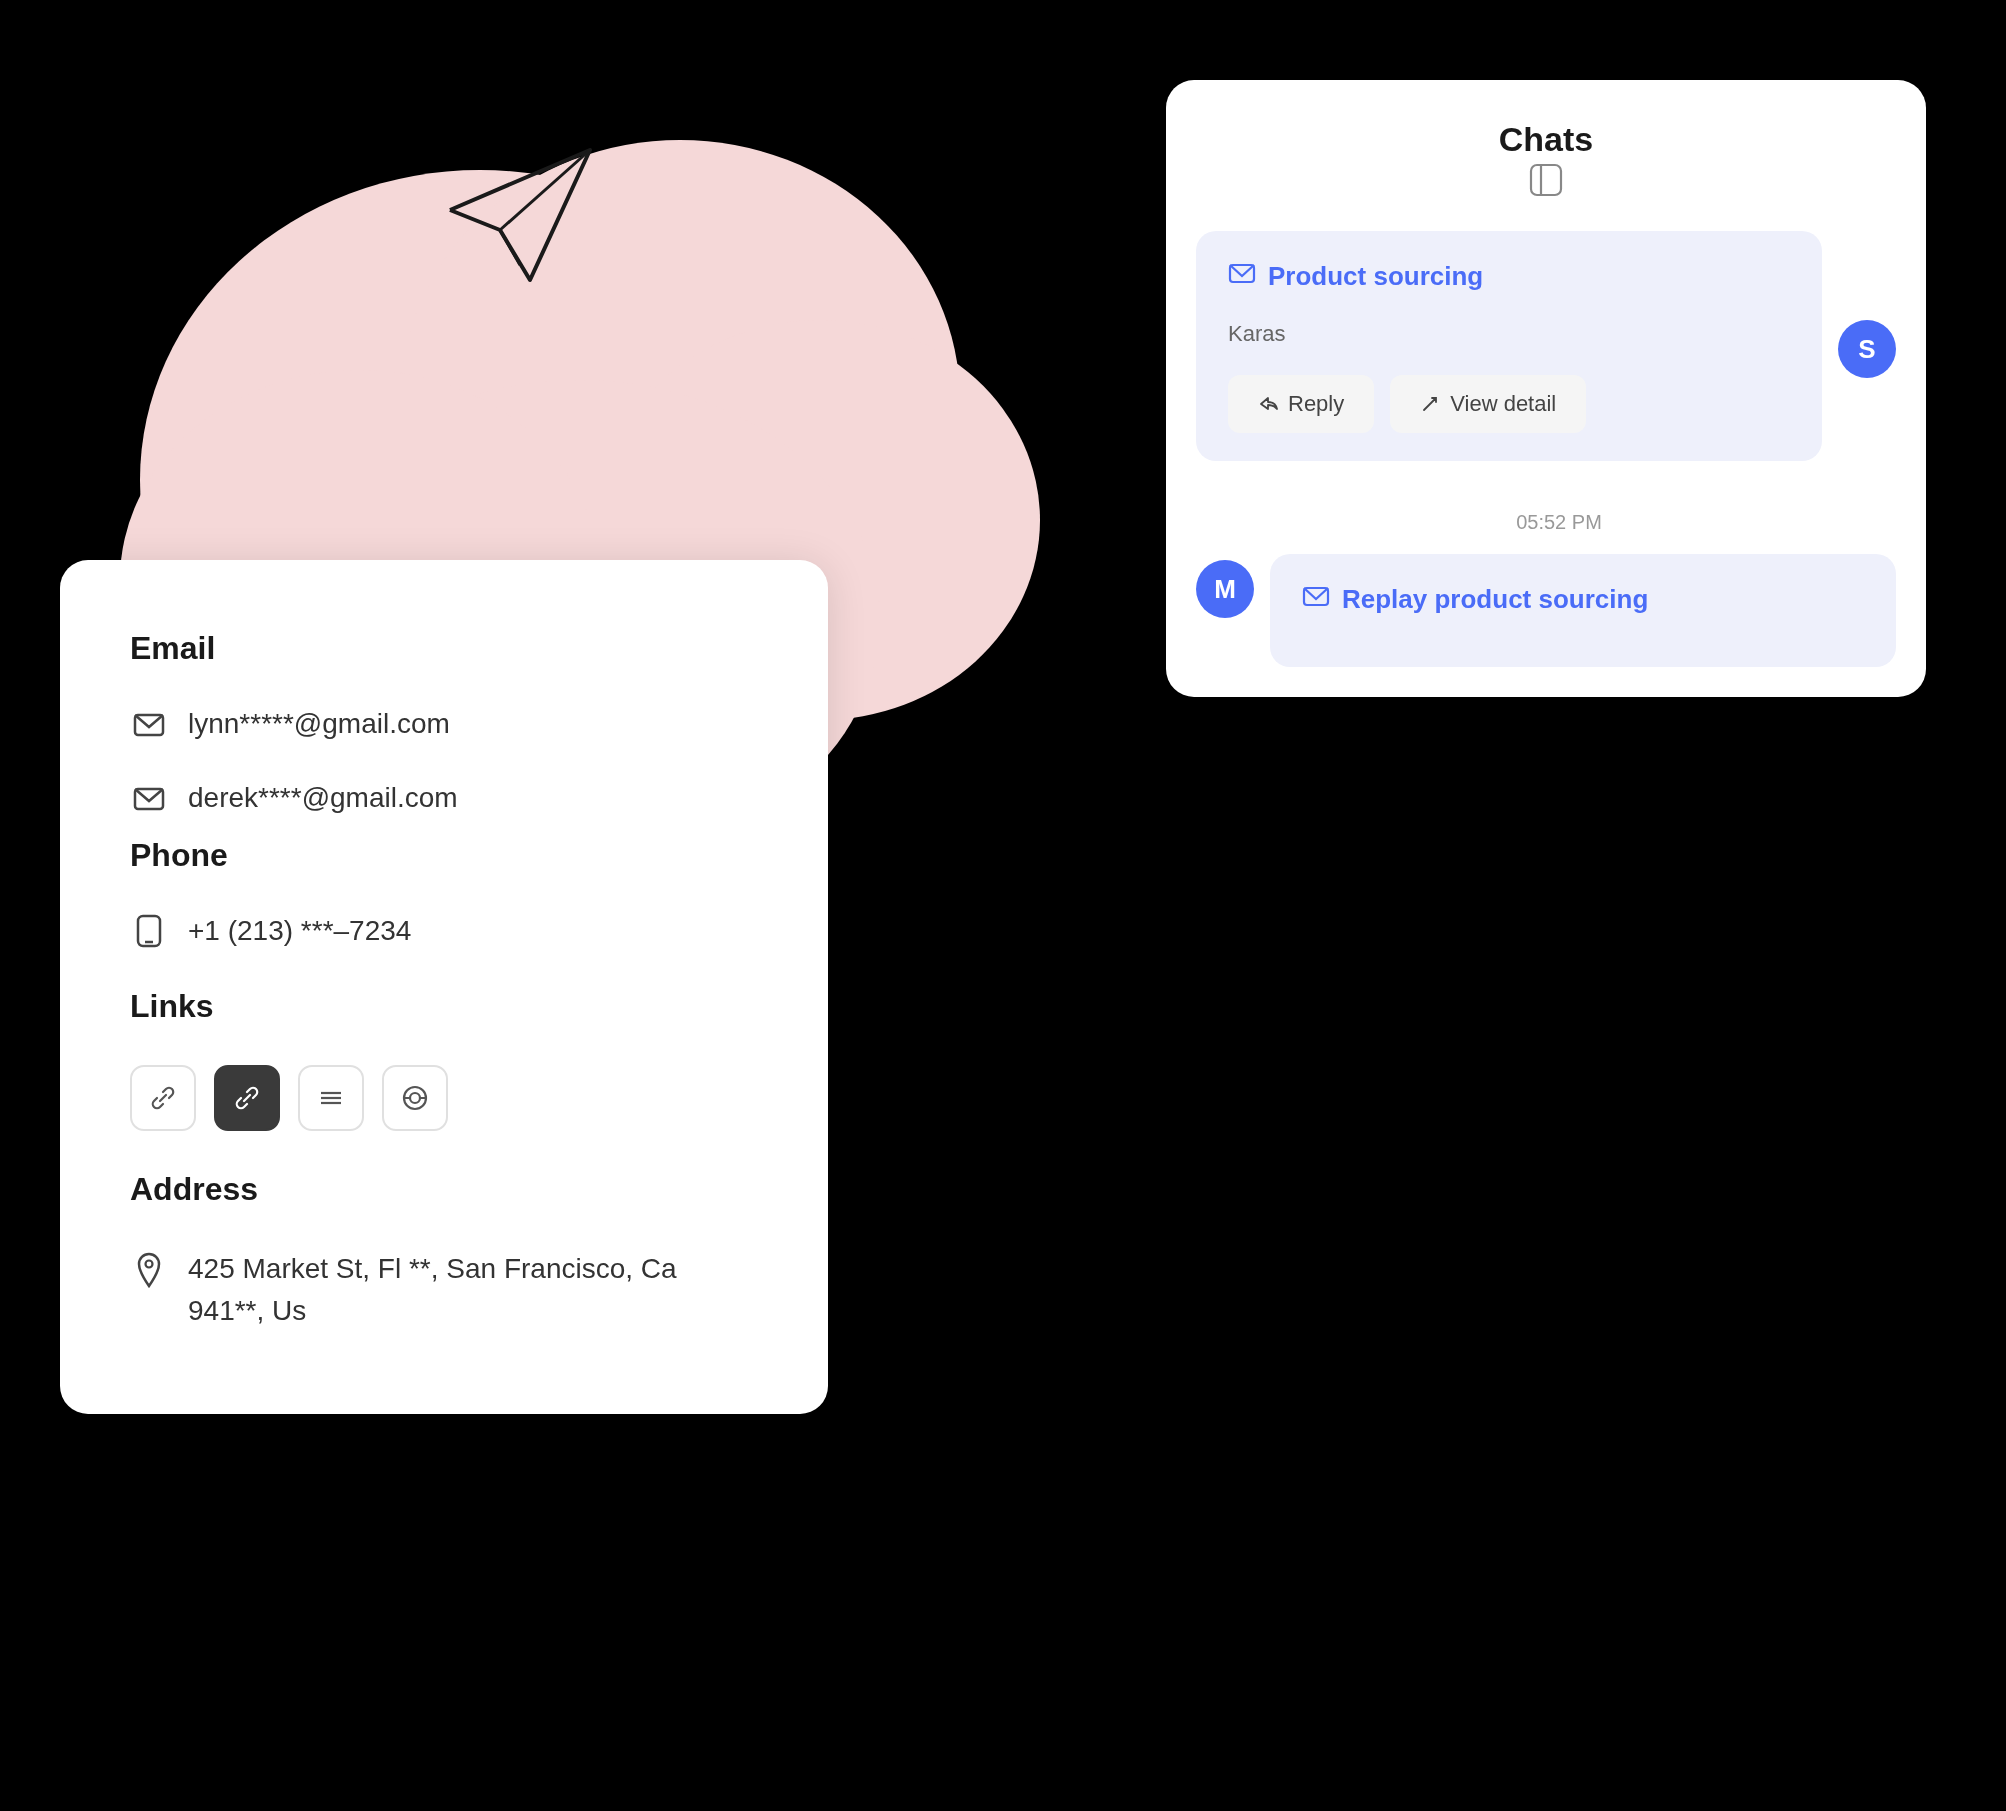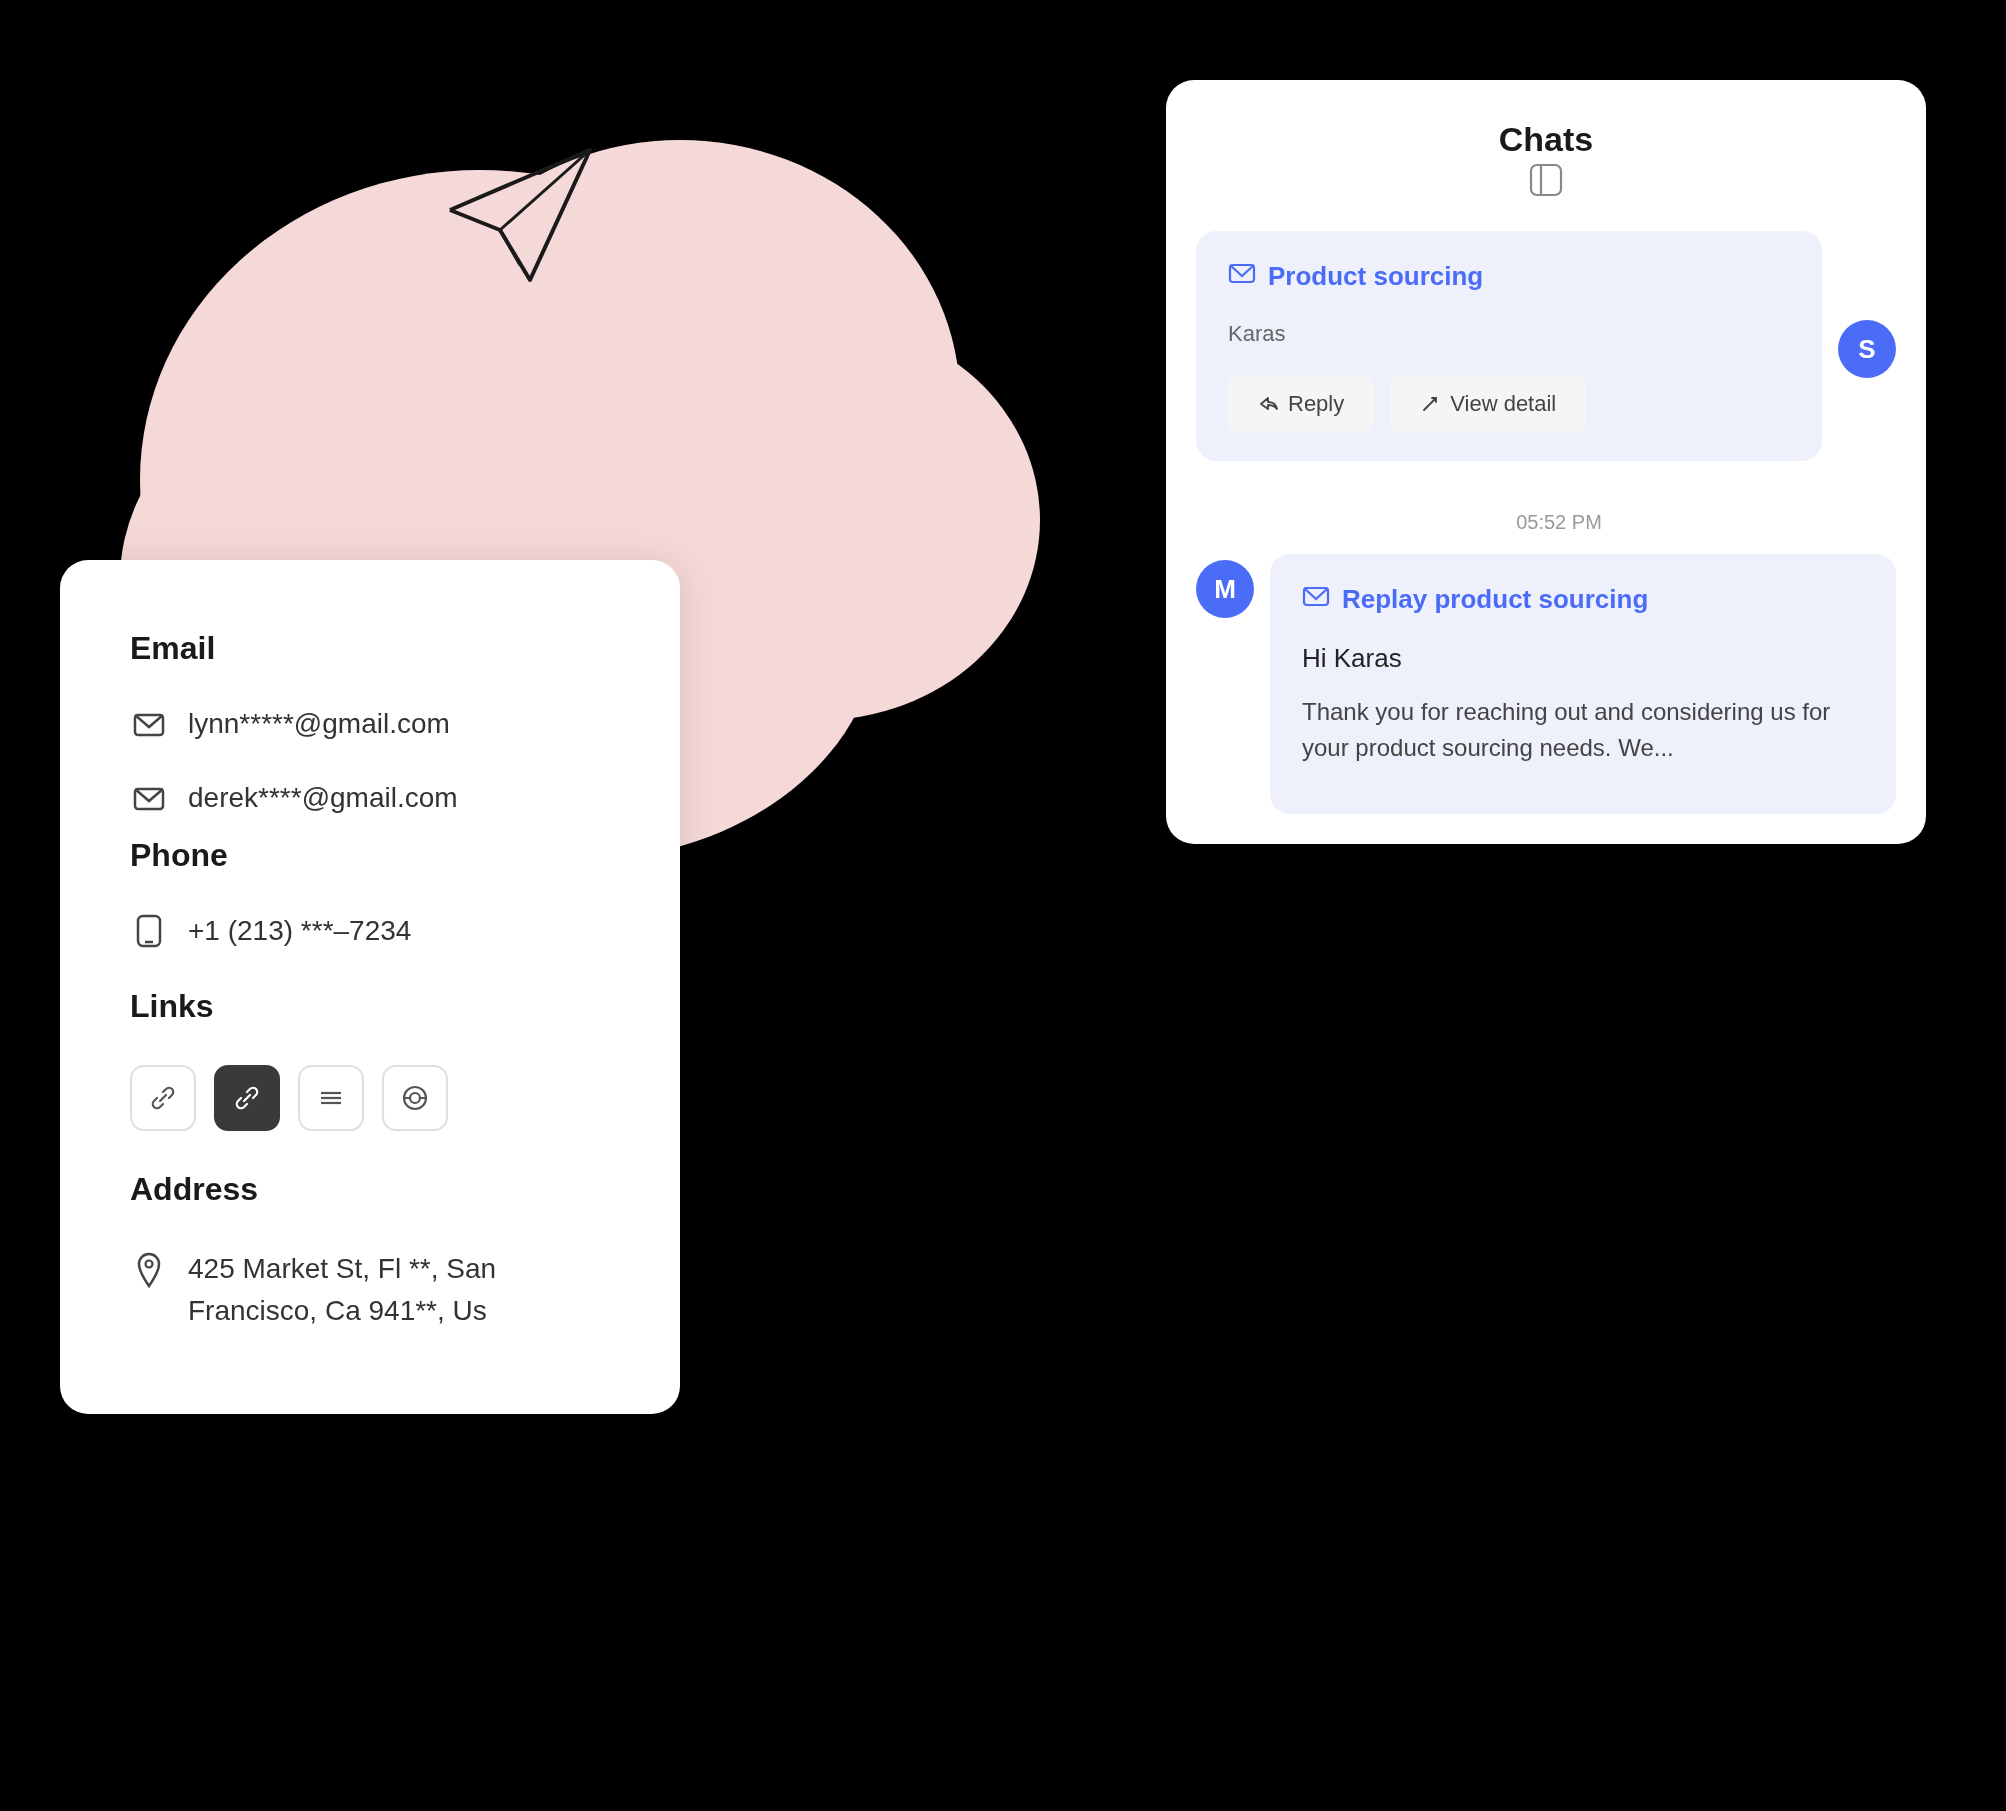--- a/index.html
+++ b/index.html
@@ -20,21 +20,21 @@
       width: 180px;
       height: 180px;
       z-index: 2;
     }
 
     
     .contact-card {
       position: absolute;
       top: 560px;
       left: 60px;
-      width: 620px;
+      width: 768px;
       background: #fff;
       border-radius: 28px;
       padding: 60px 70px;
       box-shadow: 0 4px 40px rgba(0,0,0,0.12);
       z-index: 3;
     }
 
     .contact-section-title {
       font-size: 32px;
       font-weight: 700;
@@ -386,20 +386,16 @@
     <div class="message-bubble">
       <div class="message-subject">
         <span>
           <svg width="28" height="28" viewBox="0 0 28 28" fill="none">
             <rect x="2" y="6" width="24" height="17" rx="3" stroke="#4a6cf7" stroke-width="2.2" fill="none"></rect>
             <polyline points="2,6 14,17 26,6" stroke="#4a6cf7" stroke-width="2.2" fill="none"></polyline>
           </svg>
         </span>
         <span>Replay product sourcing</span>
       </div>
-      <div class="message-body">
-        <div style="margin-bottom:16px;font-weight:500;color:#222;font-size:26px;">Hi Karas</div>
-        <div>Thank you for reaching out and considering us for your product sourcing needs. We...</div>
-      </div>
     </div>
   </div>
 
 </div>
 
 </body></html>

